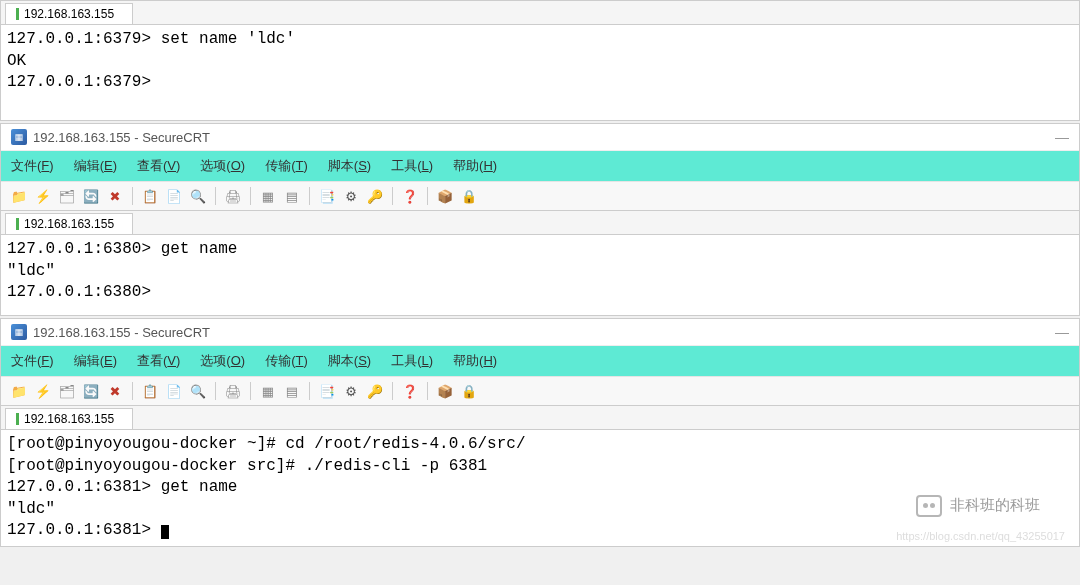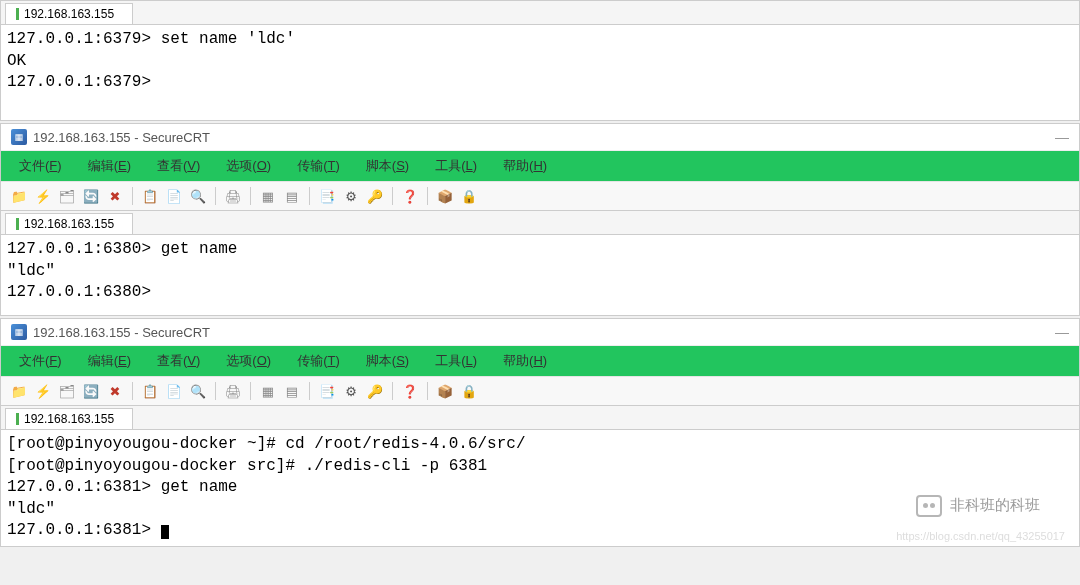--- a/index.html
+++ b/index.html
@@ -72,23 +72,23 @@
       background: linear-gradient(135deg, #4a90d9 0%, #2c5aa0 100%);
       border-radius: 2px;
       display: flex;
       align-items: center;
       justify-content: center;
       font-size: 9px;
       color: #fff;
     }
     .menu-bar {
       display: flex;
-      gap: 26px;
-      padding: 6px 18px;
-      background: #22c55e;
+      gap: 20px;
+      padding: 6px 10px;
+      background: #5eead4;
       font-size: 13px;
       color: #333;
     }
     .menu-item u {
       text-decoration: underline;
     }
     .toolbar {
       display: flex;
       align-items: center;
       gap: 4px;

